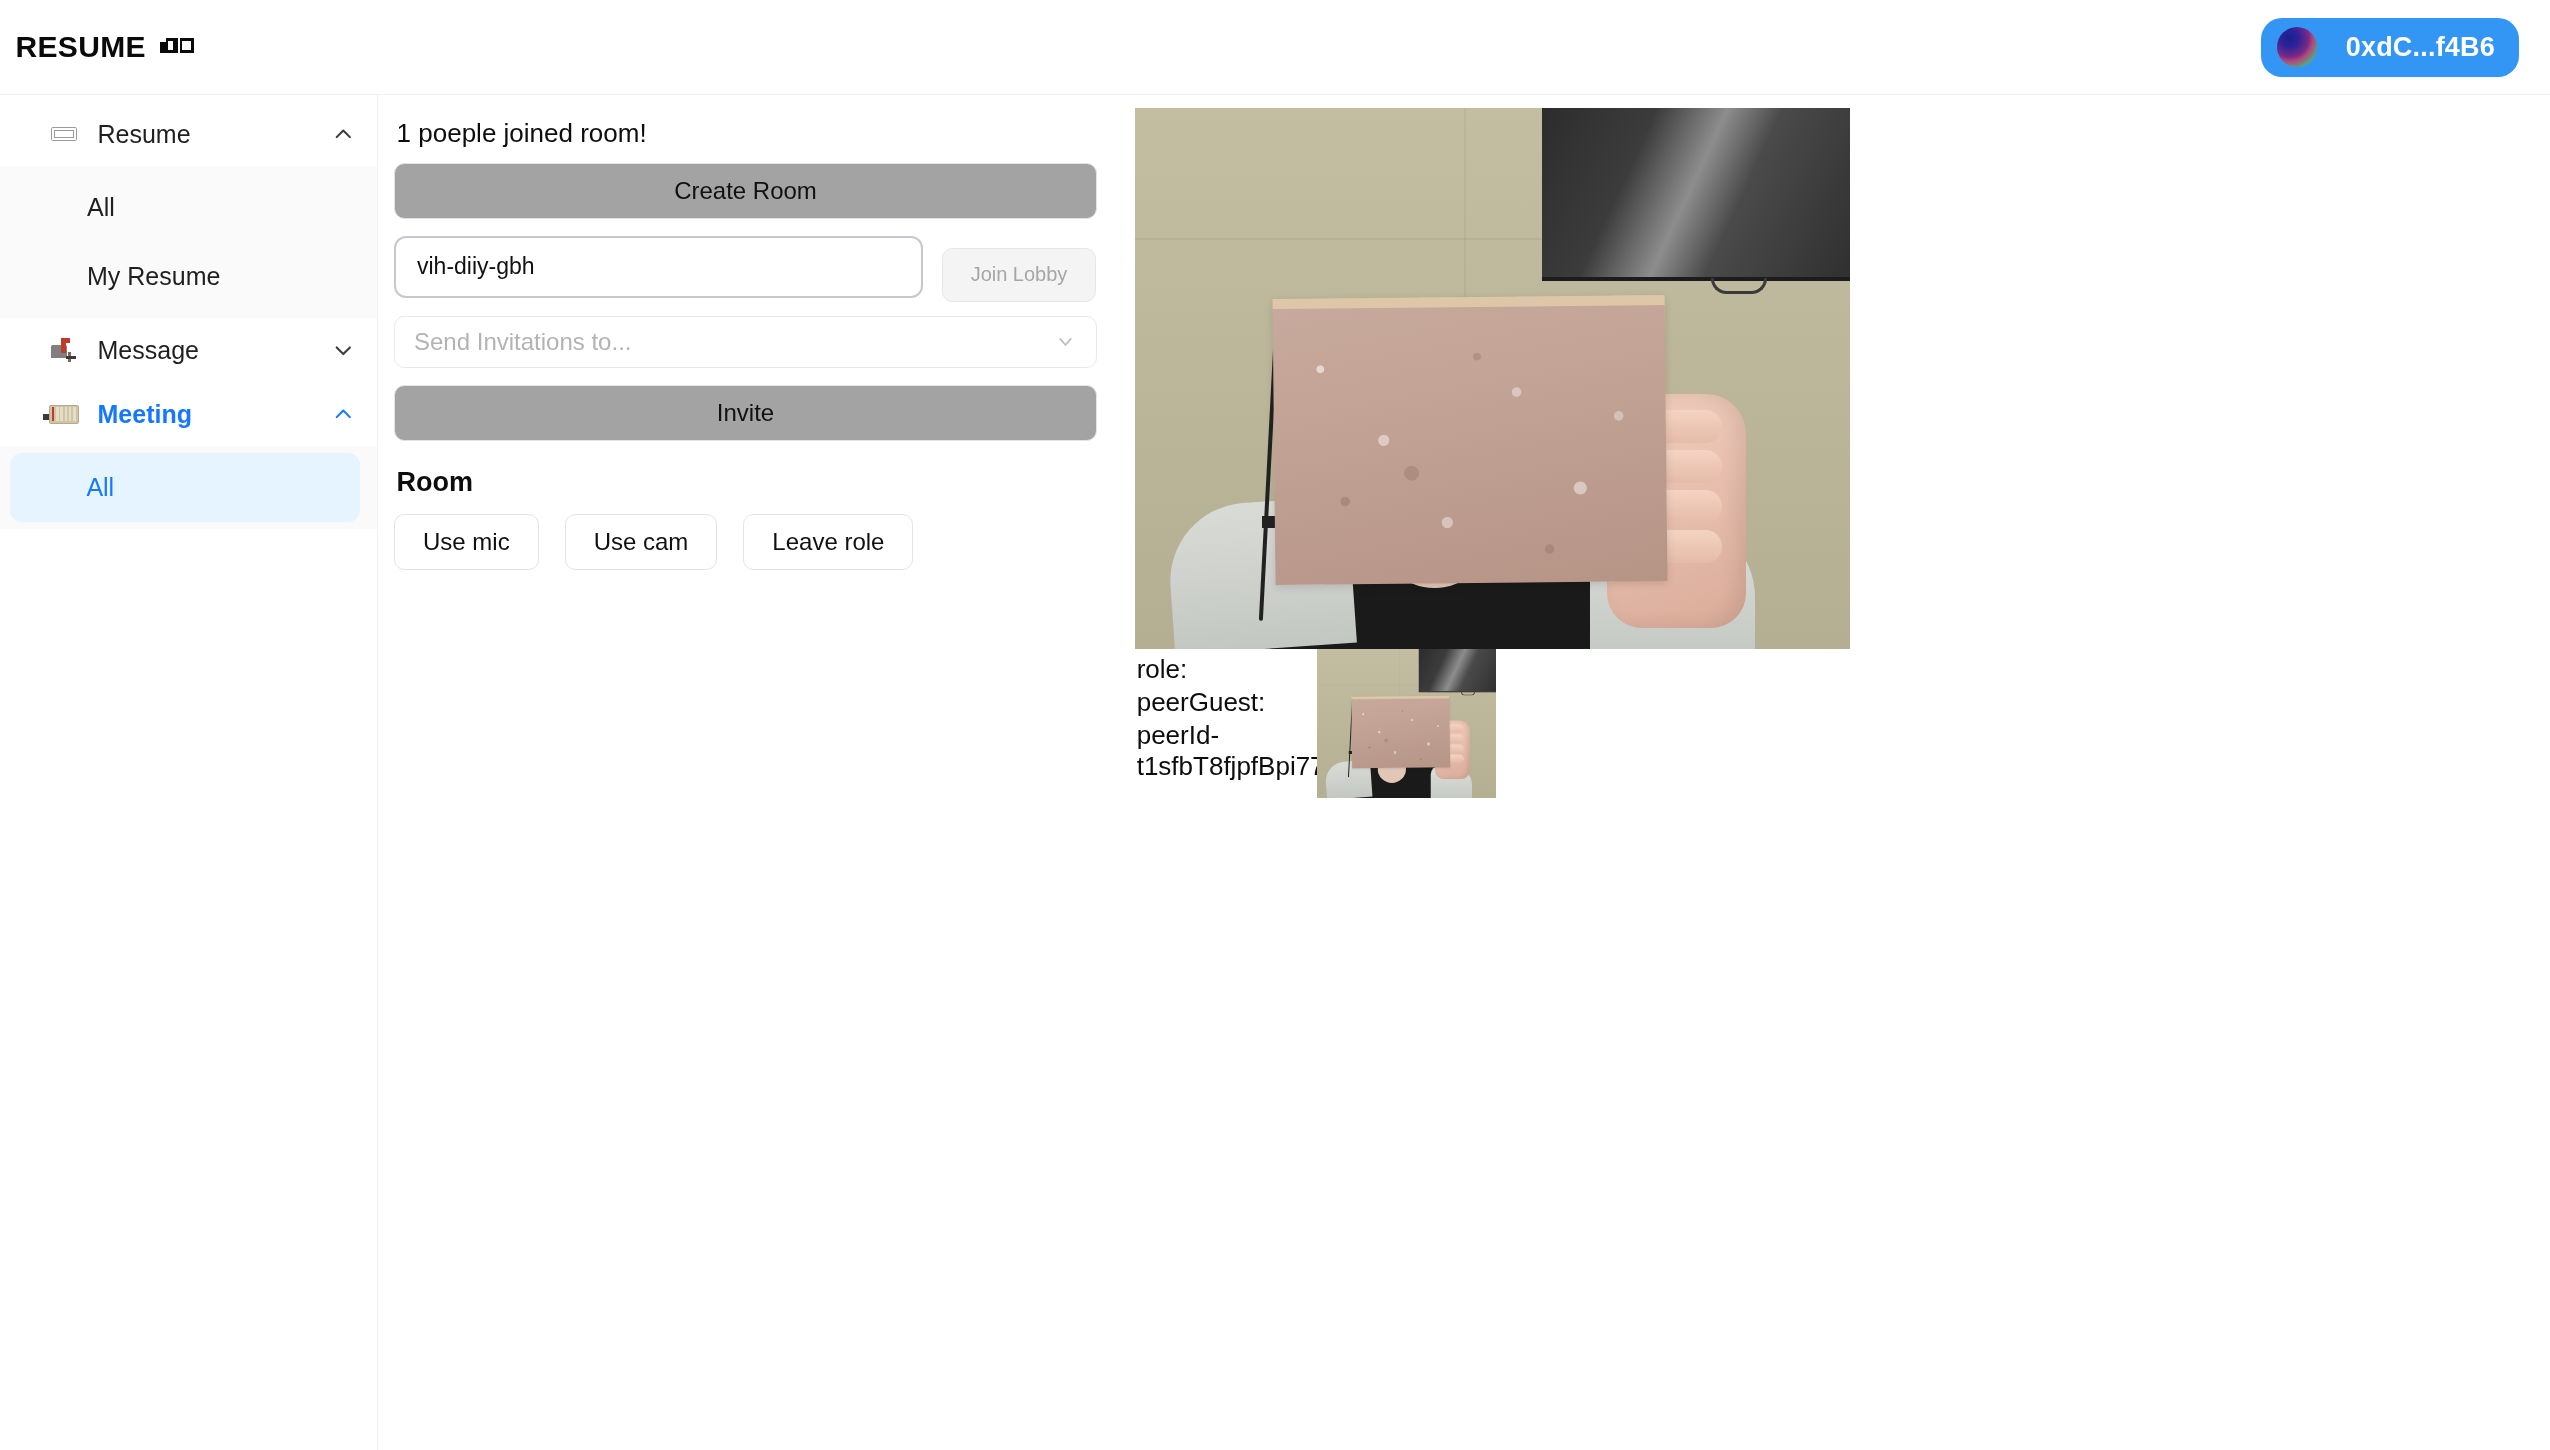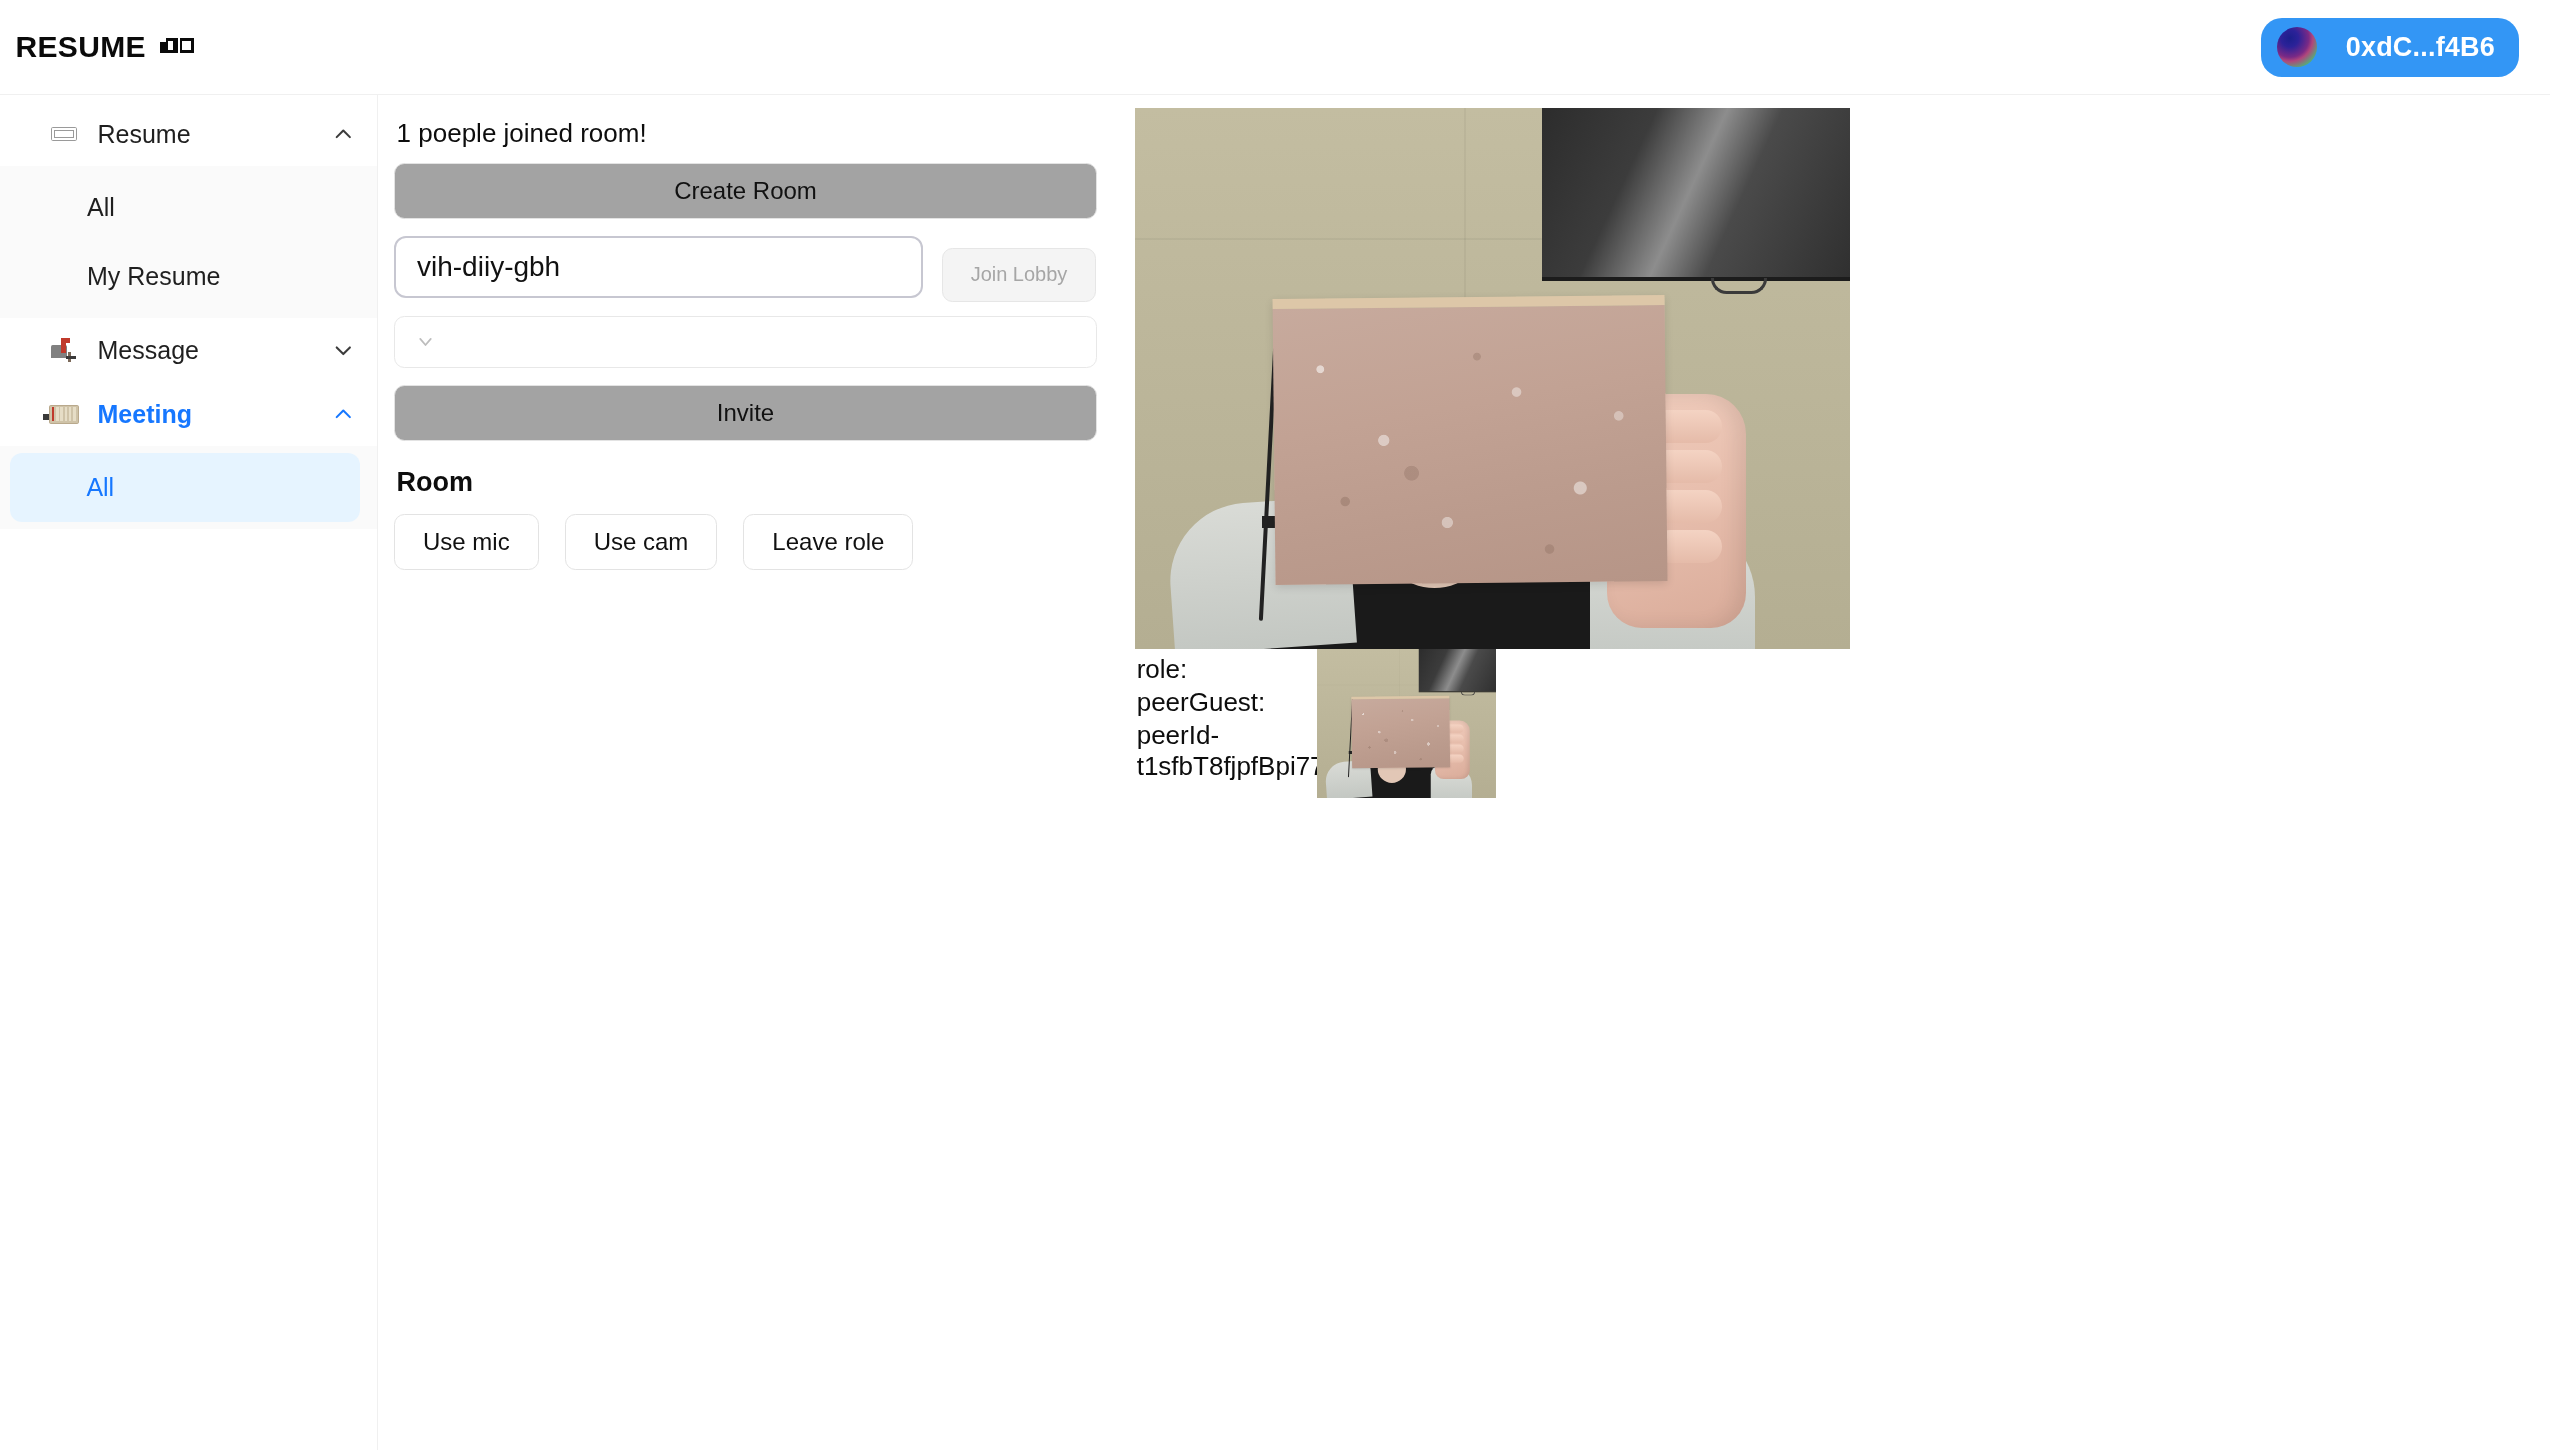--- a/index.html
+++ b/index.html
@@ -241,21 +241,21 @@
     align-items: flex-start;
     gap: 19px;
     margin-bottom: 14px;
   }
   .room-input {
     width: 529px;
     height: 62px;
     border: 2.6px solid #c7c7d1;
     border-radius: 12px;
     background: #ffffff;
-    font-size: 28px;
+    font-size: 23px;
     font-family: "Liberation Sans", sans-serif;
     color: #111111;
     padding: 0 21px;
     outline: none;
   }
   .btn-join {
     width: 154px;
     height: 54px;
     background: #f4f4f4;
     border: 1.7px solid #e6e6e6;
@@ -559,20 +559,21 @@
 
   <div class="controls-col">
     <button class="btn-wide">Create Room</button>
 
     <div class="join-row">
       <input class="room-input" type="text" value="vih-diiy-gbh" style="">
       <button class="btn-join" disabled="">Join Lobby</button>
     </div>
 
     <div class="invite-select">
+      <span class="ph">Send Invitations to...</span>
       <span class="caret">
         <svg width="21" height="21" viewBox="0 0 24 24" fill="none" stroke="#bdbdbd" stroke-width="2" stroke-linecap="round" stroke-linejoin="round">
             <polyline points="6,9 12,16 18,9"></polyline>
           </svg>
       </span>
     </div>
 
     <button class="btn-wide">Invite</button>
   </div>
 

